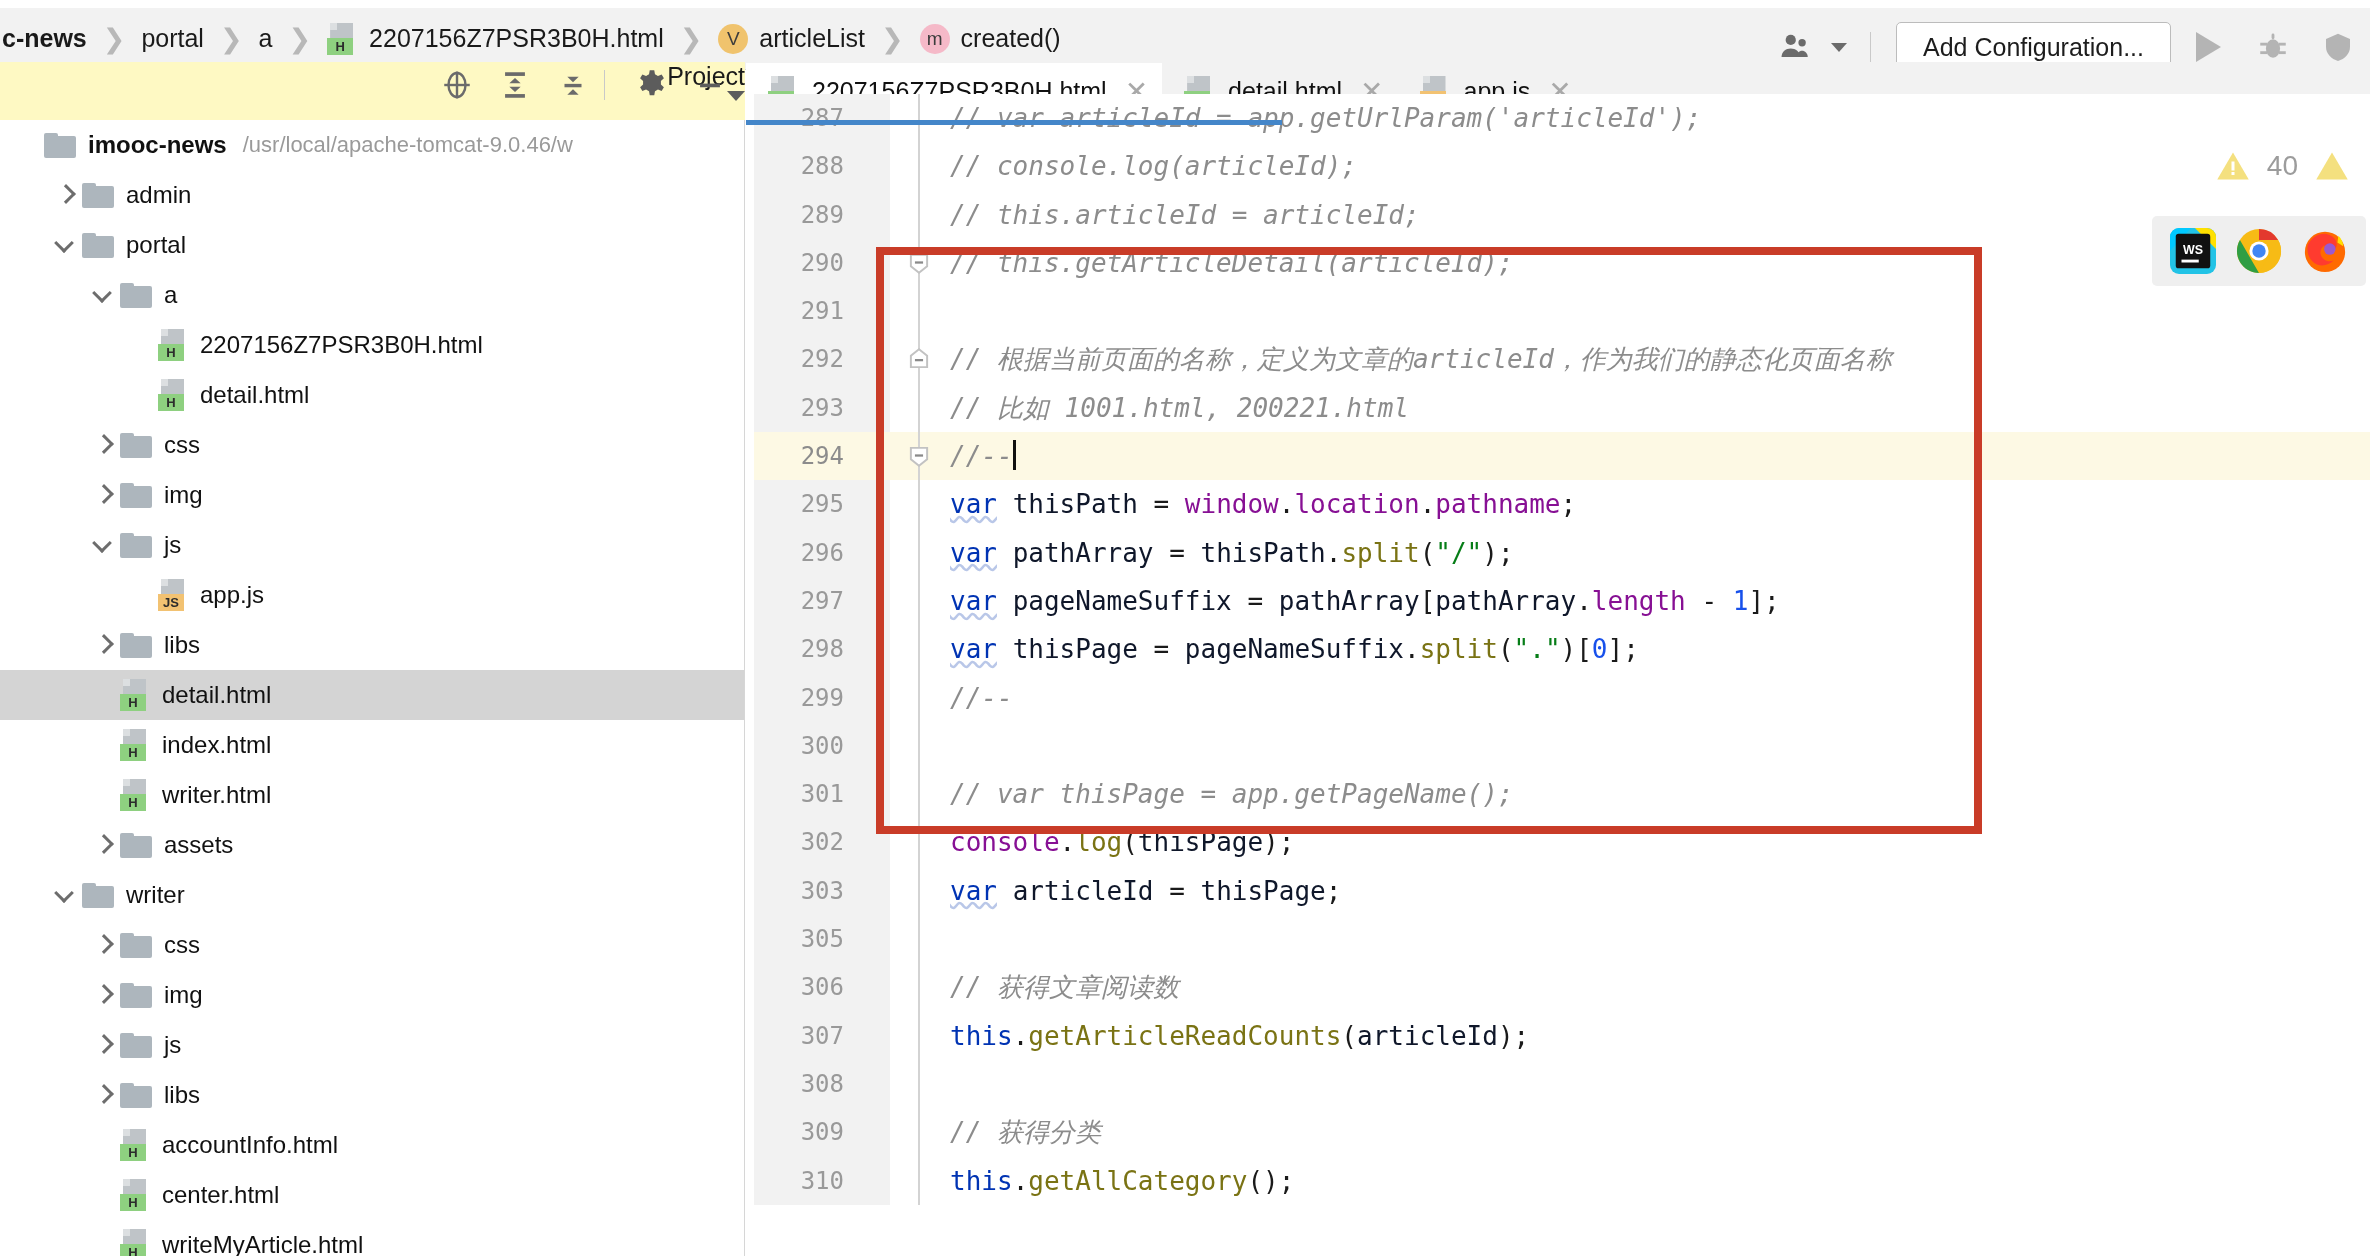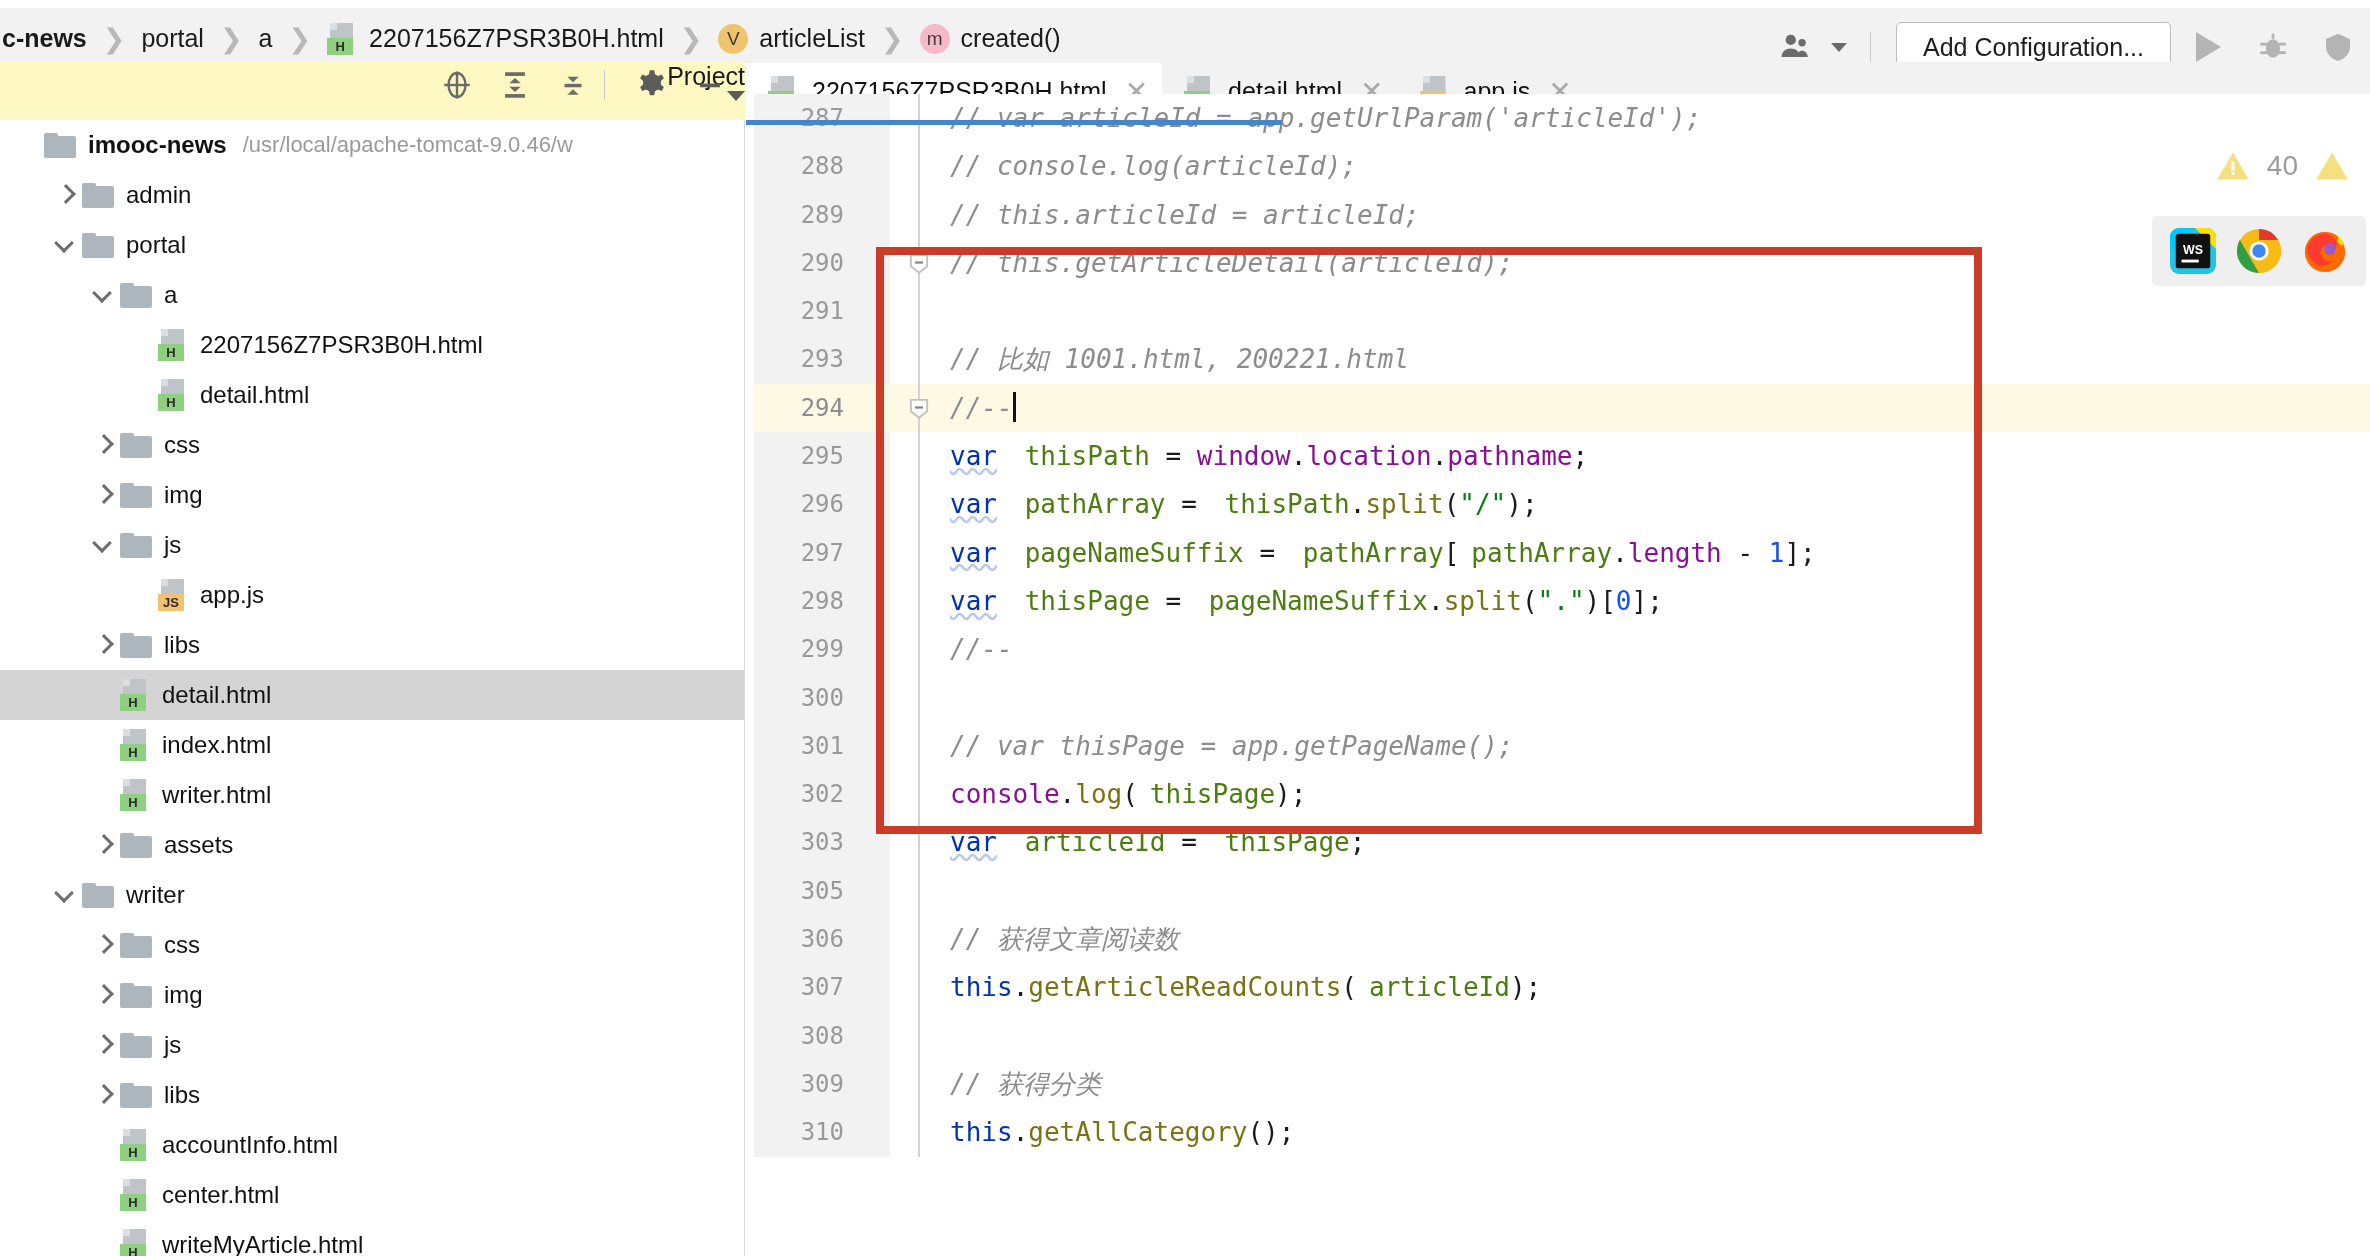--- a/index.html
+++ b/index.html
@@ -108,21 +108,21 @@
   .codeline .txt { position:absolute; left:196px; top:0; height:48.3px;
     line-height:48.3px; font-size:26px; white-space:pre;
     font-family:"DejaVu Sans Mono", monospace; }
   .codeline.cur .txt { background:transparent; }
   .curhl { position:absolute; left:196px; right:0; top:0; height:48.3px;
     background:#fdf9e4; }
 
   .cmt { color:#8c8c8c; font-style:italic; }
   .kw  { color:#0033b3; }
   .kwu { color:#0033b3; text-decoration:underline wavy #b9c7e8; text-decoration-skip-ink:none; }
-  .id  { color:#4d7c0f;margin-left:12px; }
+  .id  { color:#0f172a; }
   .prop{ color:#871094; }
   .fn  { color:#7a7314; }
   .str { color:#067d17; }
   .num { color:#1750eb; }
   .pl  { color:#1a1a1a; }
   .caret-bar { display:inline-block; width:3px; height:30px; background:#111;
     vertical-align:-5px; }
 
   
   .redbox { position:absolute; left:876px; top:247px; width:1106px; height:587px;
@@ -492,20 +492,33 @@
         </svg>
       </span>
       <span class="txt"><span class="cmt">// this.getArticleDetail(articleId);</span></span>
     </div>
     <div class="codeline">
       <span class="lnum">291</span>
       <span class="gutter2"></span>
       <span class="gutter3"></span>
       <span class="foldline"></span>
       <span class="txt"></span>
+    </div>
+    <div class="codeline">
+      <span class="lnum">292</span>
+      <span class="gutter2"></span>
+      <span class="gutter3"></span>
+      <span class="foldline"></span>
+      <span class="foldmark">
+        <svg width="26" height="26" viewBox="0 0 16 16">
+          <path d="M8 2 l5 4 v7 h-10 v-7 z" fill="#fff" stroke="#c2c2c2" stroke-width="1.2"></path>
+          <rect x="5.5" y="8" width="5" height="1.4" fill="#8a8a8a"></rect>
+        </svg>
+      </span>
+      <span class="txt"><span class="cmt">// 根据当前页面的名称，定义为文章的articleId，作为我们的静态化页面名称</span></span>
     </div>
     <div class="codeline">
       <span class="lnum">293</span>
       <span class="gutter2"></span>
       <span class="gutter3"></span>
       <span class="foldline"></span>
       <span class="txt"><span class="cmt">// 比如 1001.html, 200221.html</span></span>
     </div>
     <div class="codeline cur">
       <span class="curhl"></span>

